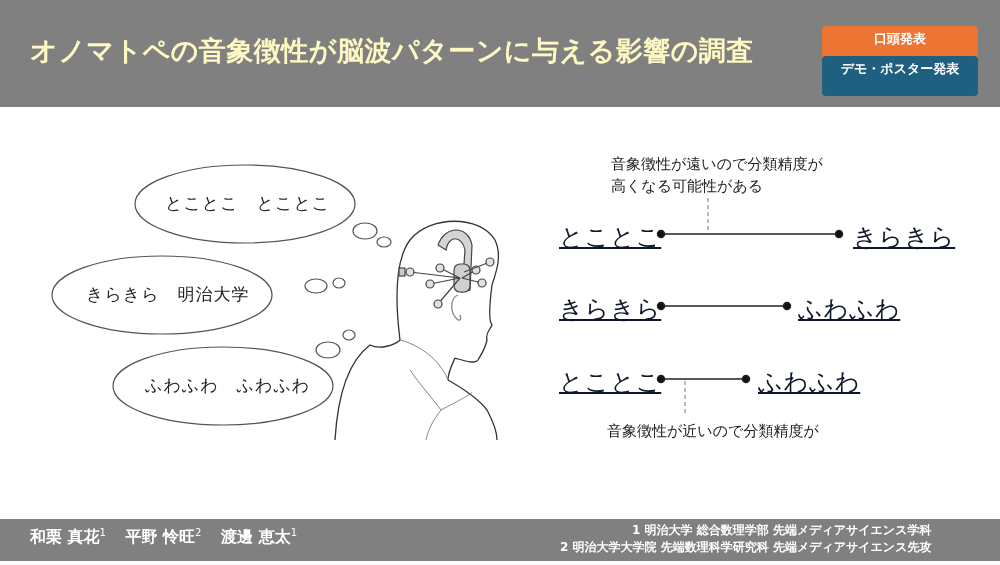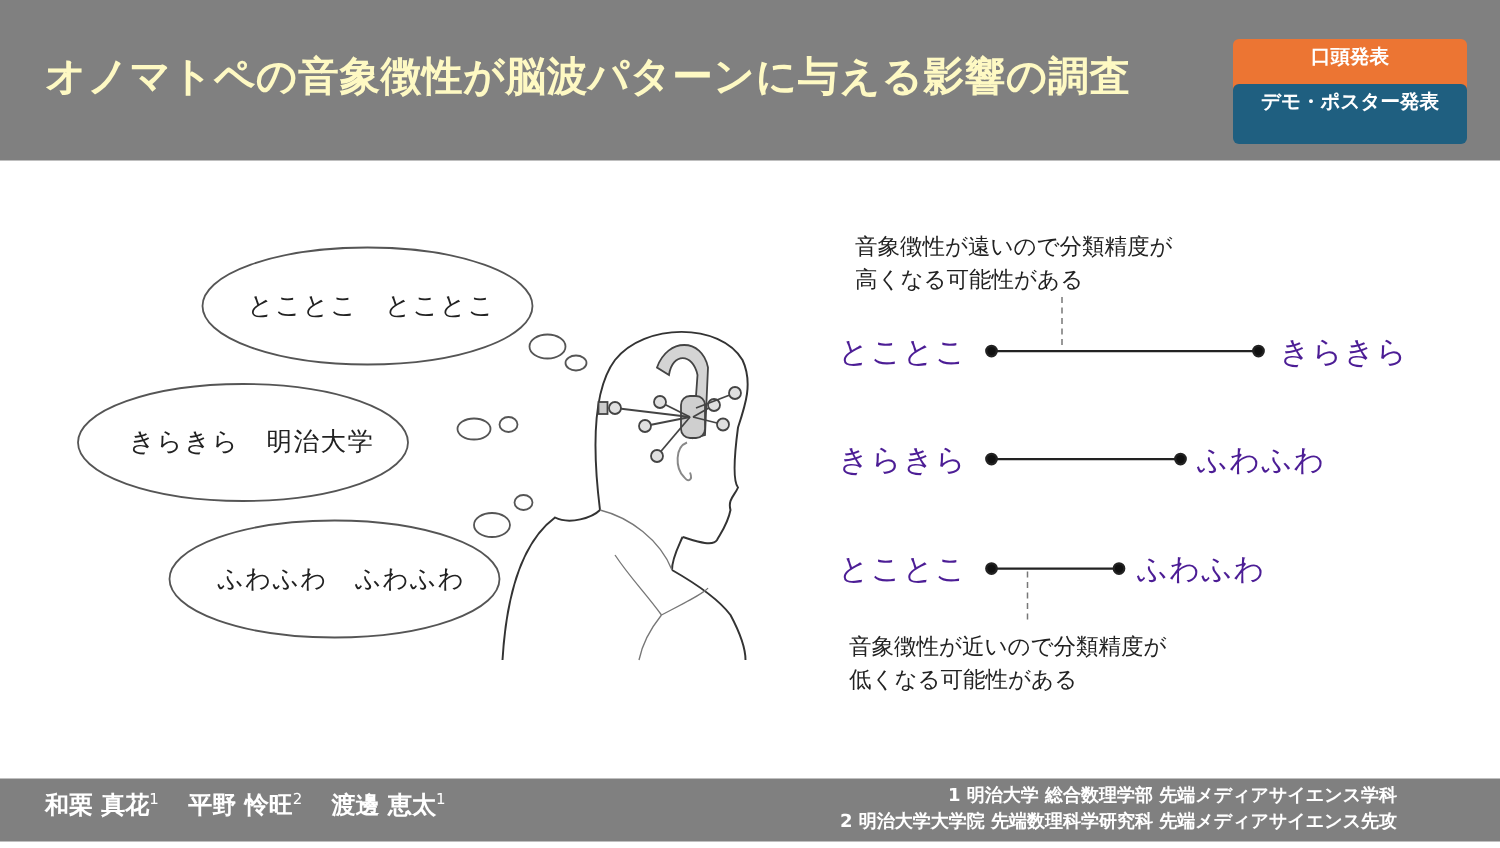--- a/index.html
+++ b/index.html
@@ -41,24 +41,24 @@
     font-size: 12px; font-weight: bold; line-height: 17px; white-space: nowrap;
   }
 
   .illustration { position: absolute; left: 0; top: 107px; width: 540px; height: 412px; }
   .bubble-text {
     position: absolute; font-size: 17px; color: #222; white-space: nowrap;
     letter-spacing: 1px;
   }
 
   .word {
-    position: absolute; font-size: 20px; color: #4c1d95; white-space: nowrap; letter-spacing: 1px;
+    position: absolute; font-size: 24px; color: #0f172a; white-space: nowrap; letter-spacing: 1px; text-decoration: underline;
   }
   .note {
-    position: absolute; font-size: 15px; color: #222; line-height: 22px; white-space: nowrap;
+    position: absolute; font-size: 15px; color: #222; line-height: 22px; white-space: nowrap; margin-left: 41px;
   }
   .diagram-svg { position: absolute; left: 0; top: 0; }
 </style>
 </head>
 <body>
 
 <div class="header">
   <div class="title">オノマトペの音象徴性が脳波パターンに与える影響の調査</div>
   <div class="badge oral">口頭発表</div>
   <div class="badge demo">デモ・ポスター発表</div>
@@ -162,21 +162,20 @@
 <div class="word" style="left:853px; top:221px;">きらきら</div>
 
 <div class="word" style="left:559px; top:293px;">きらきら</div>
 <div class="word" style="left:798px; top:293px;">ふわふわ</div>
 
 <div class="word" style="left:559px; top:366px;">とことこ</div>
 <div class="word" style="left:758px; top:366px;">ふわふわ</div>
 
 <div class="note" style="left:566px; top:420px;">
   <div>音象徴性が近いので分類精度が</div>
-  <div>低くなる可能性がある</div>
 </div>
 
 <div class="footer">
   <div class="authors">
     <span class="author"><span>和栗 真花</span><sup>1</sup></span>
     <span class="author"><span>平野 怜旺</span><sup>2</sup></span>
     <span class="author"><span>渡邊 恵太</span><sup>1</sup></span>
   </div>
   <div class="affils">
     <div>1 明治大学 総合数理学部 先端メディアサイエンス学科</div>

